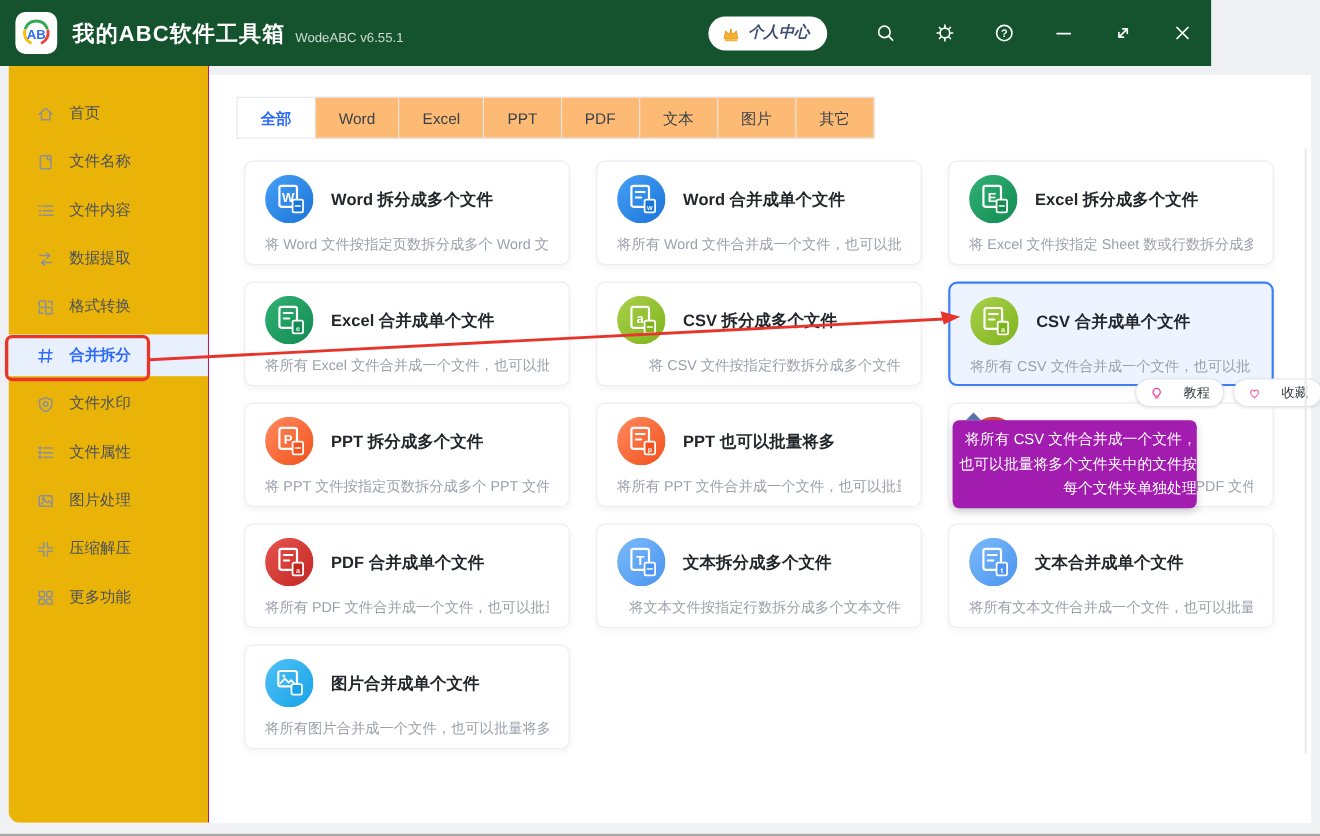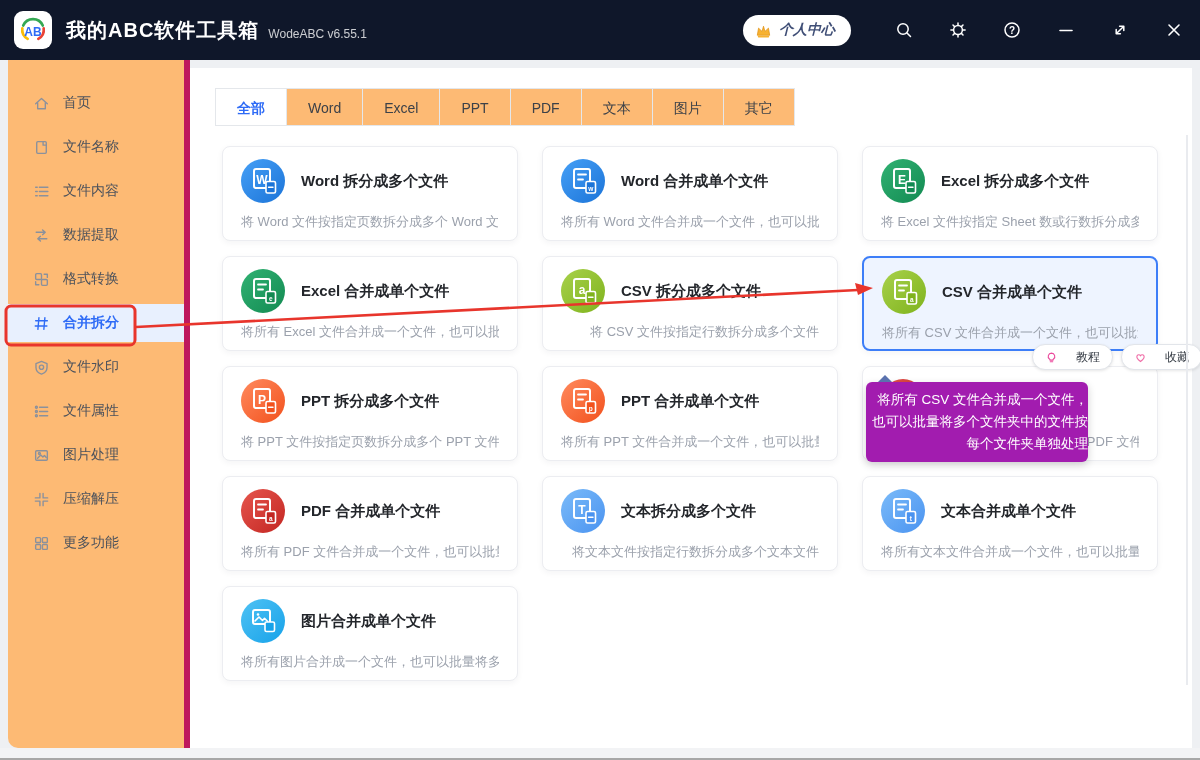--- a/index.html
+++ b/index.html
@@ -1,36 +1,36 @@
 <!DOCTYPE html>
 <html><head>
 <meta charset="utf-8">
 <style>
   html,body{margin:0;padding:0;width:1200px;height:760px;overflow:hidden;
     font-family:"Liberation Sans","DejaVu Sans",sans-serif;background:#eef0f3;}
   .window{position:relative;width:1200px;height:760px;}
 
   
-  .titlebar{position:absolute;top:0;left:0;width:1200px;height:60px;background:#0f172a;
+  .titlebar{position:absolute;top:0;left:0;width:1101px;height:60px;background:#14532d;
     display:flex;align-items:center;z-index:5;}
   .logo{width:38px;height:38px;background:#fff;border-radius:9px;margin-left:14px;
     display:flex;align-items:center;justify-content:center;flex:none;}
   .logo svg{width:32px;height:32px;}
   .app-title{color:#fff;font-size:20px;font-weight:700;margin-left:14px;letter-spacing:1px;white-space:nowrap;}
   .app-version{color:rgba(255,255,255,.78);font-size:12px;margin-left:9px;padding-top:7px;white-space:nowrap;}
   .tb-right{margin-left:auto;display:flex;align-items:center;}
   .pc-btn{background:#fff;border-radius:16px;height:31px;display:flex;align-items:center;gap:6px;
     padding:0 16px 0 11px;color:#3f4e76;font-size:14px;font-weight:700;margin-right:26px;cursor:pointer;font-style:italic;}
   .pc-btn svg{width:19px;height:19px;}
   .tb-ic{width:20px;height:20px;color:#fff;margin:0 17px;cursor:pointer;flex:none;}
   .tb-ic:last-child{margin-right:16px;}
 
   
-  .sidebar{position:absolute;left:8px;top:60px;width:182px;height:688px;background:#fdba74;
-    border-bottom-left-radius:10px;border-right:6px solid #be185d;box-sizing:border-box;padding-top:24px;z-index:2;}
+  .sidebar{position:absolute;left:8px;top:60px;width:182px;height:688px;background:#eab308;
+    border-bottom-left-radius:10px;border-right:1px solid #be185d;box-sizing:border-box;padding-top:24px;z-index:2;}
   .side-item{display:flex;align-items:center;gap:13px;height:38px;margin-bottom:6px;
     padding-left:25px;font-size:14px;color:#4c525c;cursor:pointer;}
   .side-item svg{width:17px;height:17px;color:#8b919c;flex:none;}
   .side-item.active{background:#e8f0fe;color:#2e6bf6;font-weight:700;}
   .side-item.active svg{color:#2e6bf6;}
 
   
   .content{position:absolute;left:190px;top:68px;width:1002px;height:688px;background:#fff;z-index:1;text-align:right;}
   .tabs{display:flex;margin:20px 0 0 25px;}
   .tab{height:38px;line-height:38px;padding:0 21px;font-size:14px;color:#3c4148;background:#fdba74;
@@ -362,21 +362,21 @@
                     <stop offset="1" stop-color="#f2511d"></stop>
                   </linearGradient>
                 </defs>
                 <circle cx="22" cy="22" r="22" fill="url(#g7)"></circle>
                 <rect x="13" y="10" width="16" height="19" rx="2" fill="none" stroke="#fff" stroke-width="2"></rect>
                 <path d="M17 15.5 h8 M17 20.5 h5" stroke="#fff" stroke-width="1.8" stroke-linecap="round"></path>
                 <rect x="25" y="22.5" width="9.5" height="11.5" rx="1.5" fill="#f2511d" stroke="#fff" stroke-width="1.6"></rect>
                 <text x="29.8" y="31.5" text-anchor="middle" font-size="6.5" font-weight="bold" fill="#fff">p</text>
               </svg>
             </div>
-            <div class="card-title">PPT 合并成单个文件</div>
+            <div class="card-title">PPT 也可以批量将多</div>
           </div>
           <div class="card-desc">将所有 PPT 文件合并成一个文件，也可以批量将多</div>
         </div>
         <div class="card">
           <div class="card-head">
             <div class="ic-circle">
               <svg viewBox="0 0 44 44">
                 <defs>
                   <linearGradient id="g8" x1="0" y1="0" x2="1" y2="1">
                     <stop offset="0" stop-color="#e6564e"></stop>

